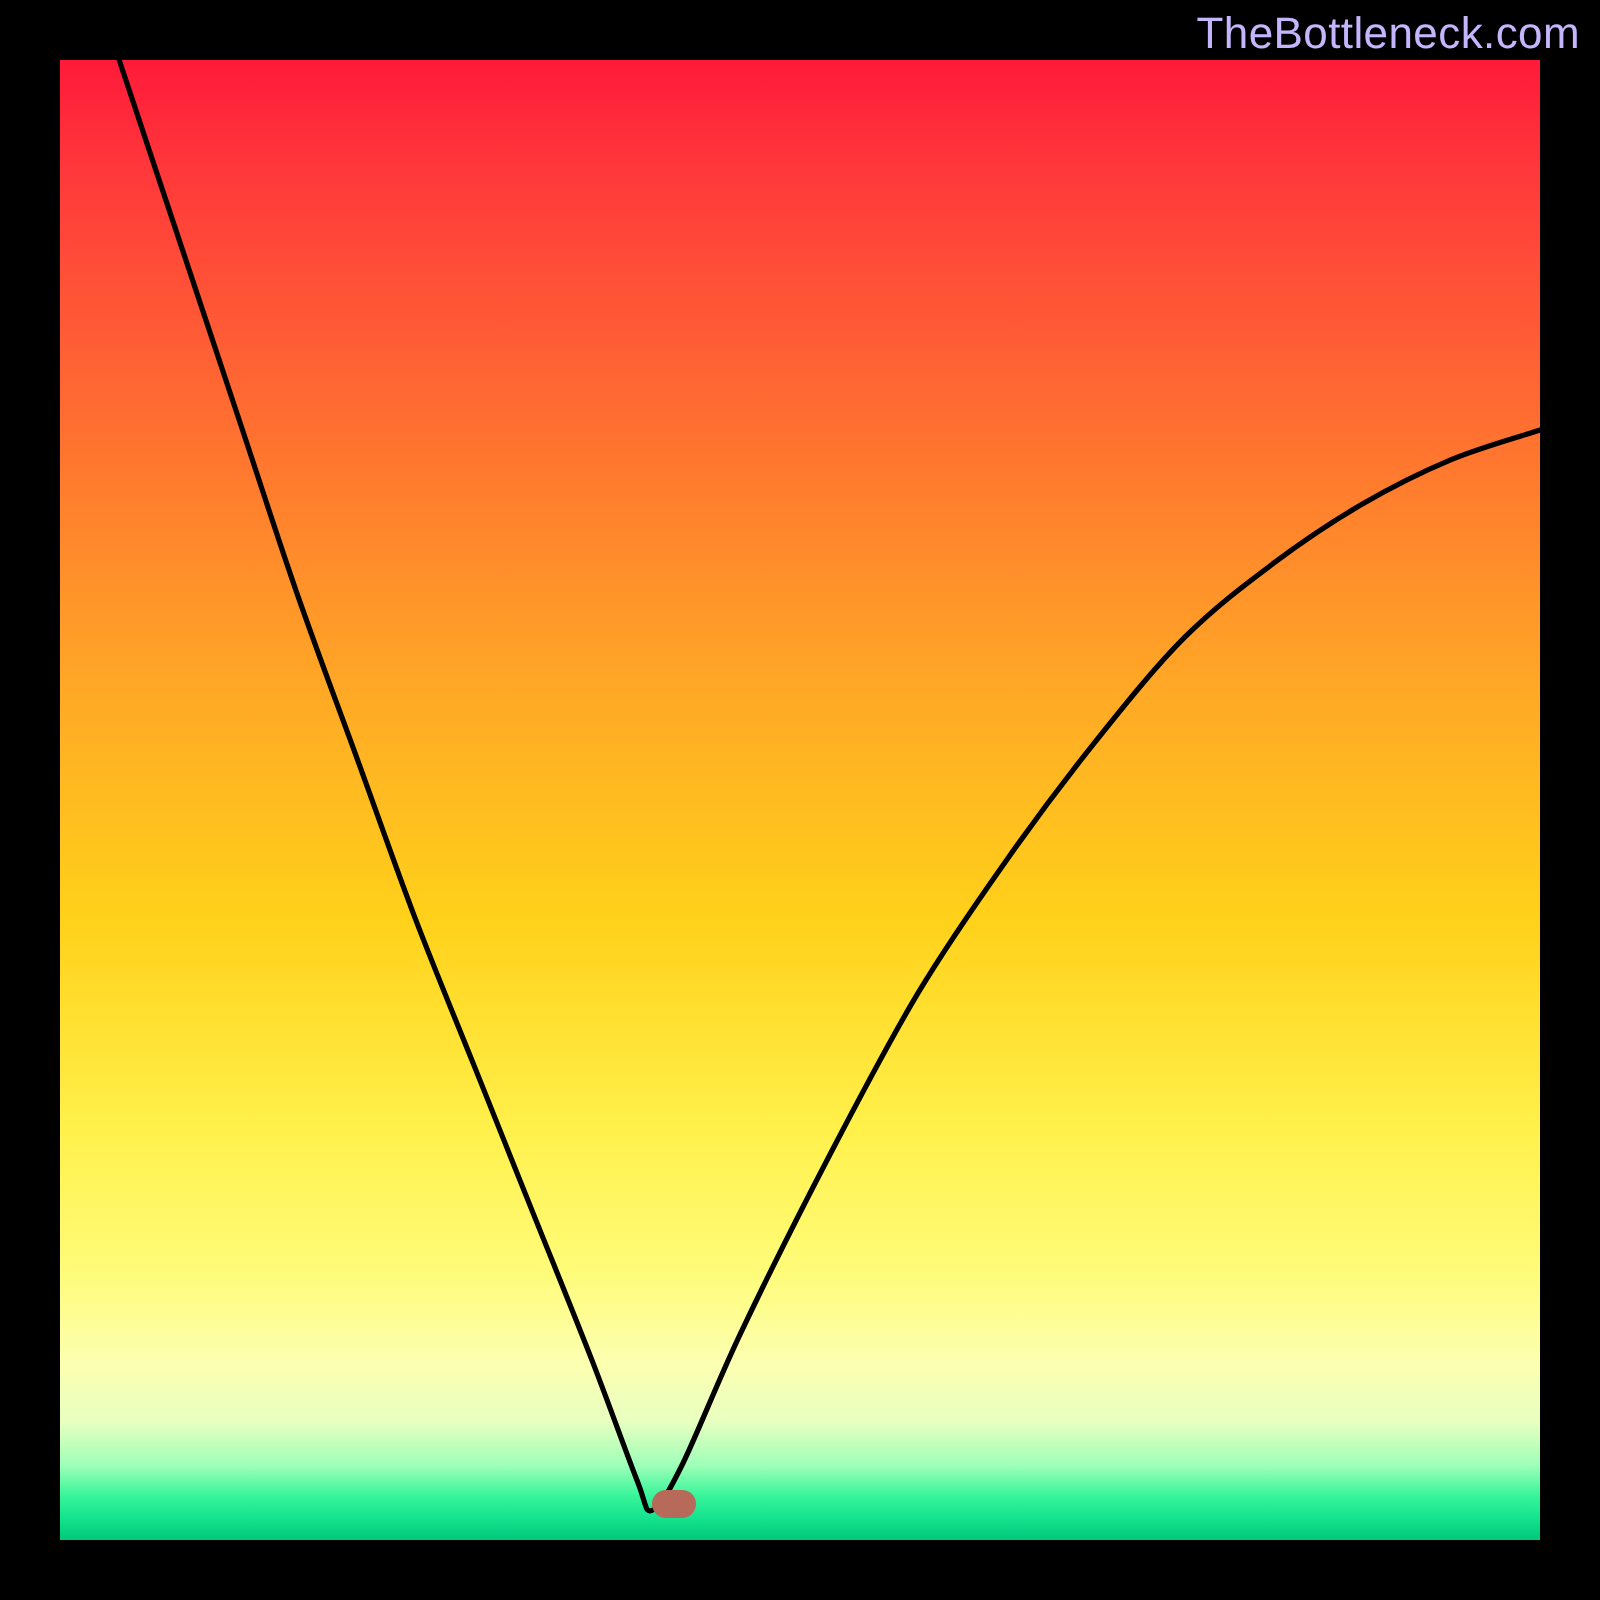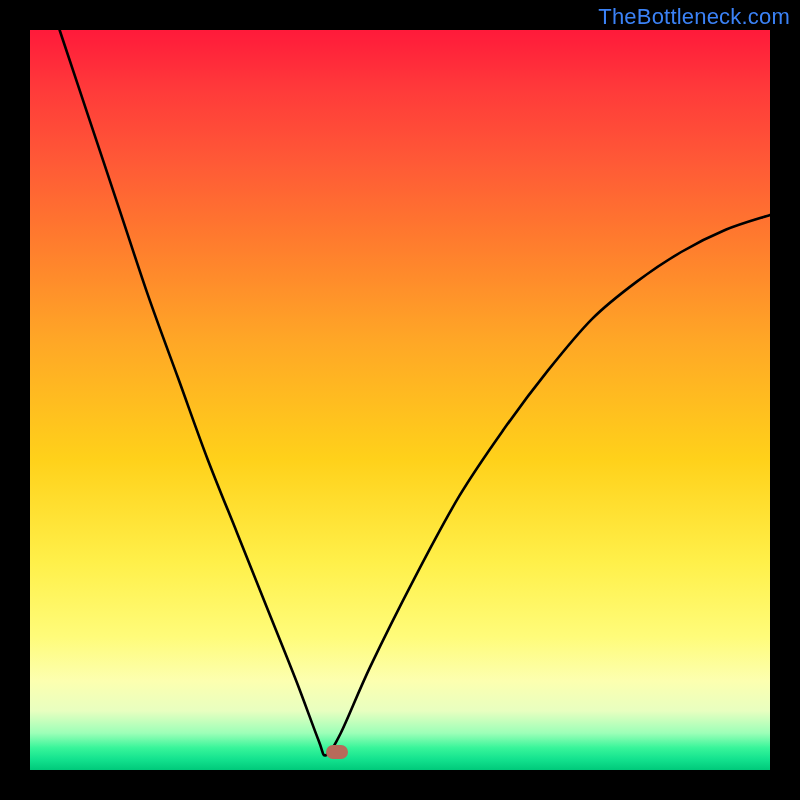--- a/index.html
+++ b/index.html
@@ -40,21 +40,21 @@
       #38f59a 97%,
       #14e38f 98.5%,
       #00c97a 100%
     );
     overflow: visible; 
   }
   .watermark {
     position: absolute;
     top: 4px;
     right: 10px;
-    color: #3b82f6;
+    color: #c4b5fd;
     font-size: 22px;
     font-weight: 500;
     letter-spacing: 0.2px;
     user-select: none;
   }
   svg.curve {
     position: absolute;
     left: 0;
     top: 0;
     width: 740px;

